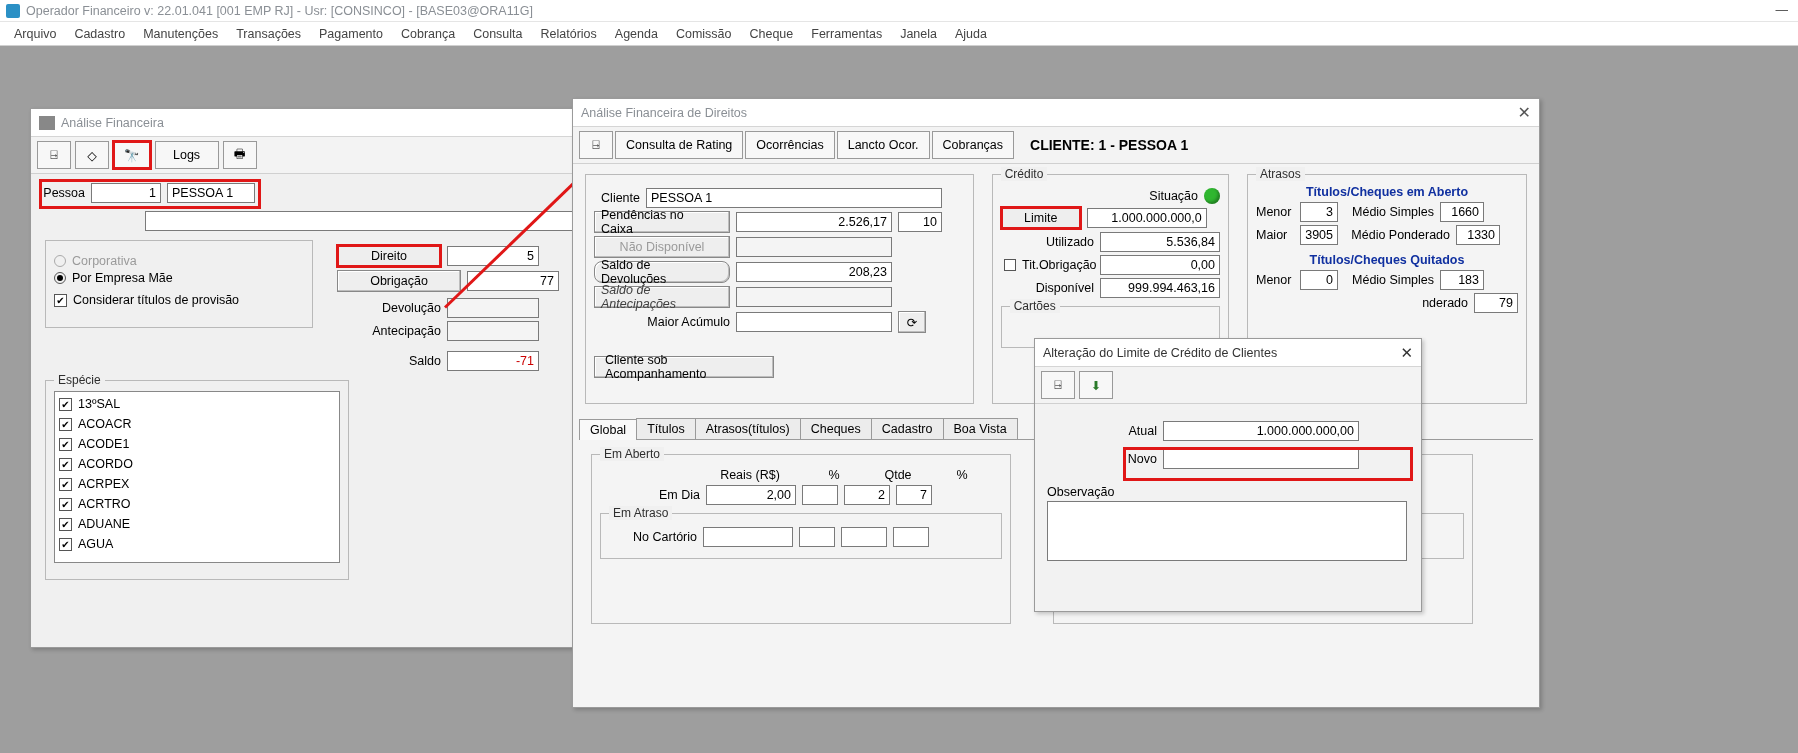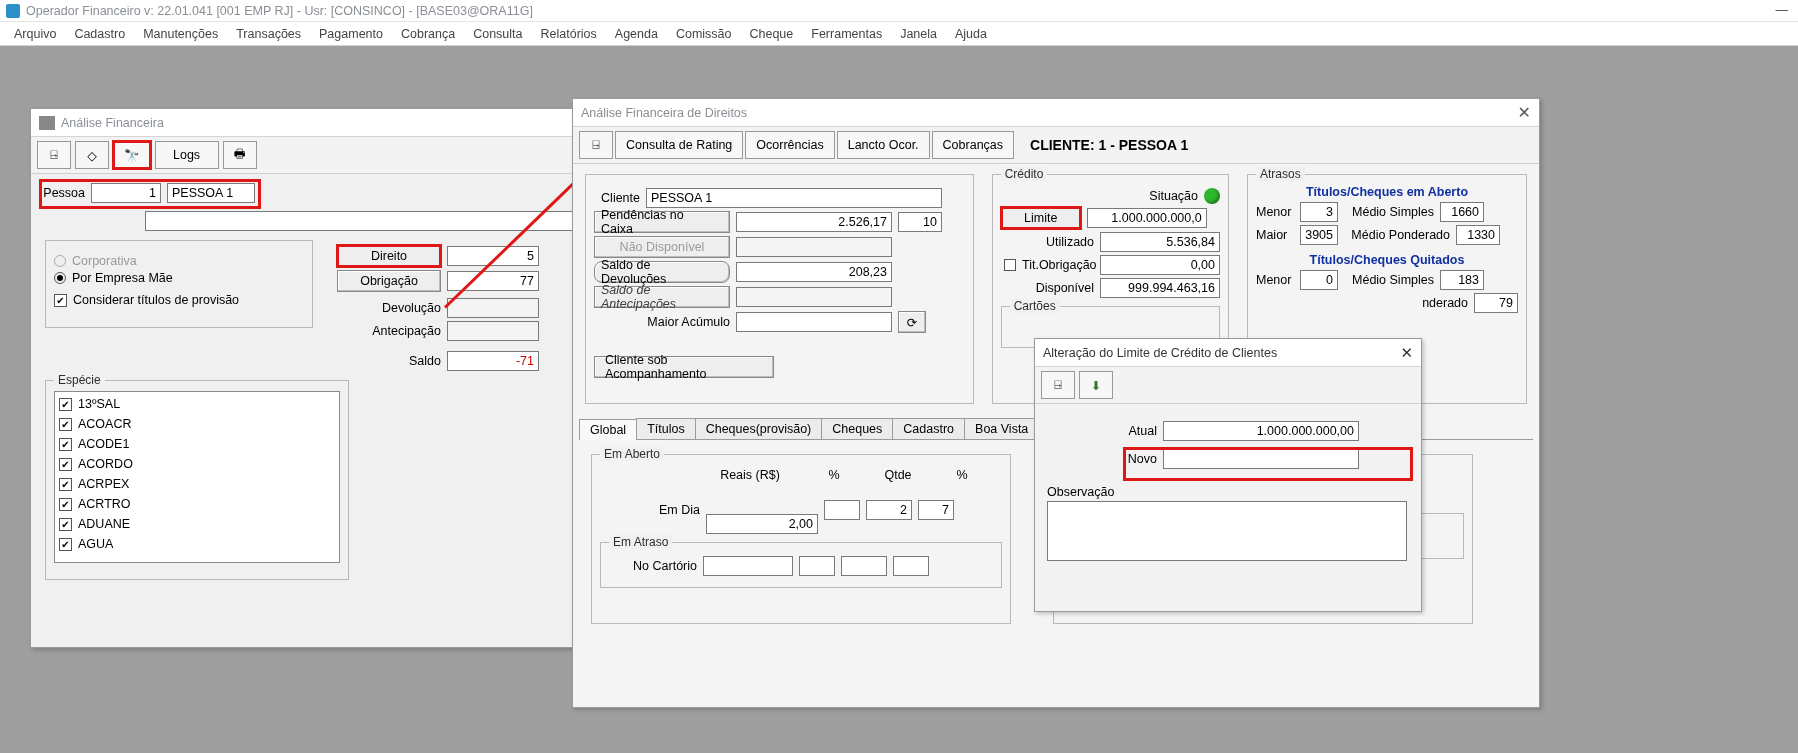--- a/index.html
+++ b/index.html
@@ -141,21 +141,21 @@
           <span>Considerar títulos de provisão</span>
         </div>
       </div>
 
       <div style="float:left; margin-left:18px; margin-top:8px;">
         <div class="field-row">
           <div class="btn3d highlight" style="width:104px;">Direito</div>
           <input class="inp right-align" style="width: 92px;" value="5">
         </div>
         <div class="field-row">
-          <div class="btn3d" style="width:104px;">Obrigação</div>
+          <div class="btn3d" style="width:124px;">Obrigação</div>
           <input class="inp right-align" style="width: 92px;" value="77">
         </div>
         <div class="field-row" style="margin-top:6px;">
           <span class="lbl" style="width:104px;">Devolução</span>
           <input class="inp right-align inp-ro" style="width: 92px;">
         </div>
         <div class="field-row">
           <span class="lbl" style="width:104px;">Antecipação</span>
           <input class="inp right-align inp-ro" style="width: 92px;">
         </div>
@@ -315,38 +315,38 @@
         <div class="field-row small" style="justify-content:flex-end;">
           <span style="width:106px;text-align:right;">nderado</span>
           <input class="inp right-align" style="width: 44px;" value="79">
         </div>
       </div>
     </div>
 
     <div class="tabs">
       <div class="tab active">Global</div>
       <div class="tab">Títulos</div>
-      <div class="tab">Cheques(provisão)</div>
+      <div class="tab">Atrasos(títulos)</div>
       <div class="tab">Cheques</div>
       <div class="tab">Cadastro</div>
       <div class="tab">Boa Vista</div>
     </div>
 
     <div style="padding:8px 12px;display:flex;gap:30px;">
       <div class="groupbox" style="width:420px;height:170px;">
         <div class="legend">Em Aberto</div>
         <div class="field-row small" style="margin-left:110px;gap:30px;">
           <span style="width:80px;text-align:center;">Reais (R$)</span>
           <span style="width:28px;text-align:center;">%</span>
           <span style="width:40px;text-align:center;">Qtde</span>
           <span style="width:28px;text-align:center;">%</span>
         </div>
         <div class="field-row">
           <span class="lbl" style="width:100px;">Em Dia</span>
-          <input class="inp right-align" style="width: 112px; margin-top: 29px;" value="2,00">
+          <input class="inp right-align" style="width: 90px;" value="2,00">
           <input class="inp right-align" style="width: 36px;">
           <input class="inp right-align" style="width: 46px;" value="2">
           <input class="inp right-align" style="width: 36px;" value="7">
         </div>
         <div class="groupbox" style="margin:8px 0 0 0;">
           <div class="legend">Em Atraso</div>
           <div class="field-row">
             <span class="lbl" style="width:88px;">No Cartório</span>
             <input class="inp right-align" style="width: 90px;">
             <input class="inp right-align" style="width: 36px;">

